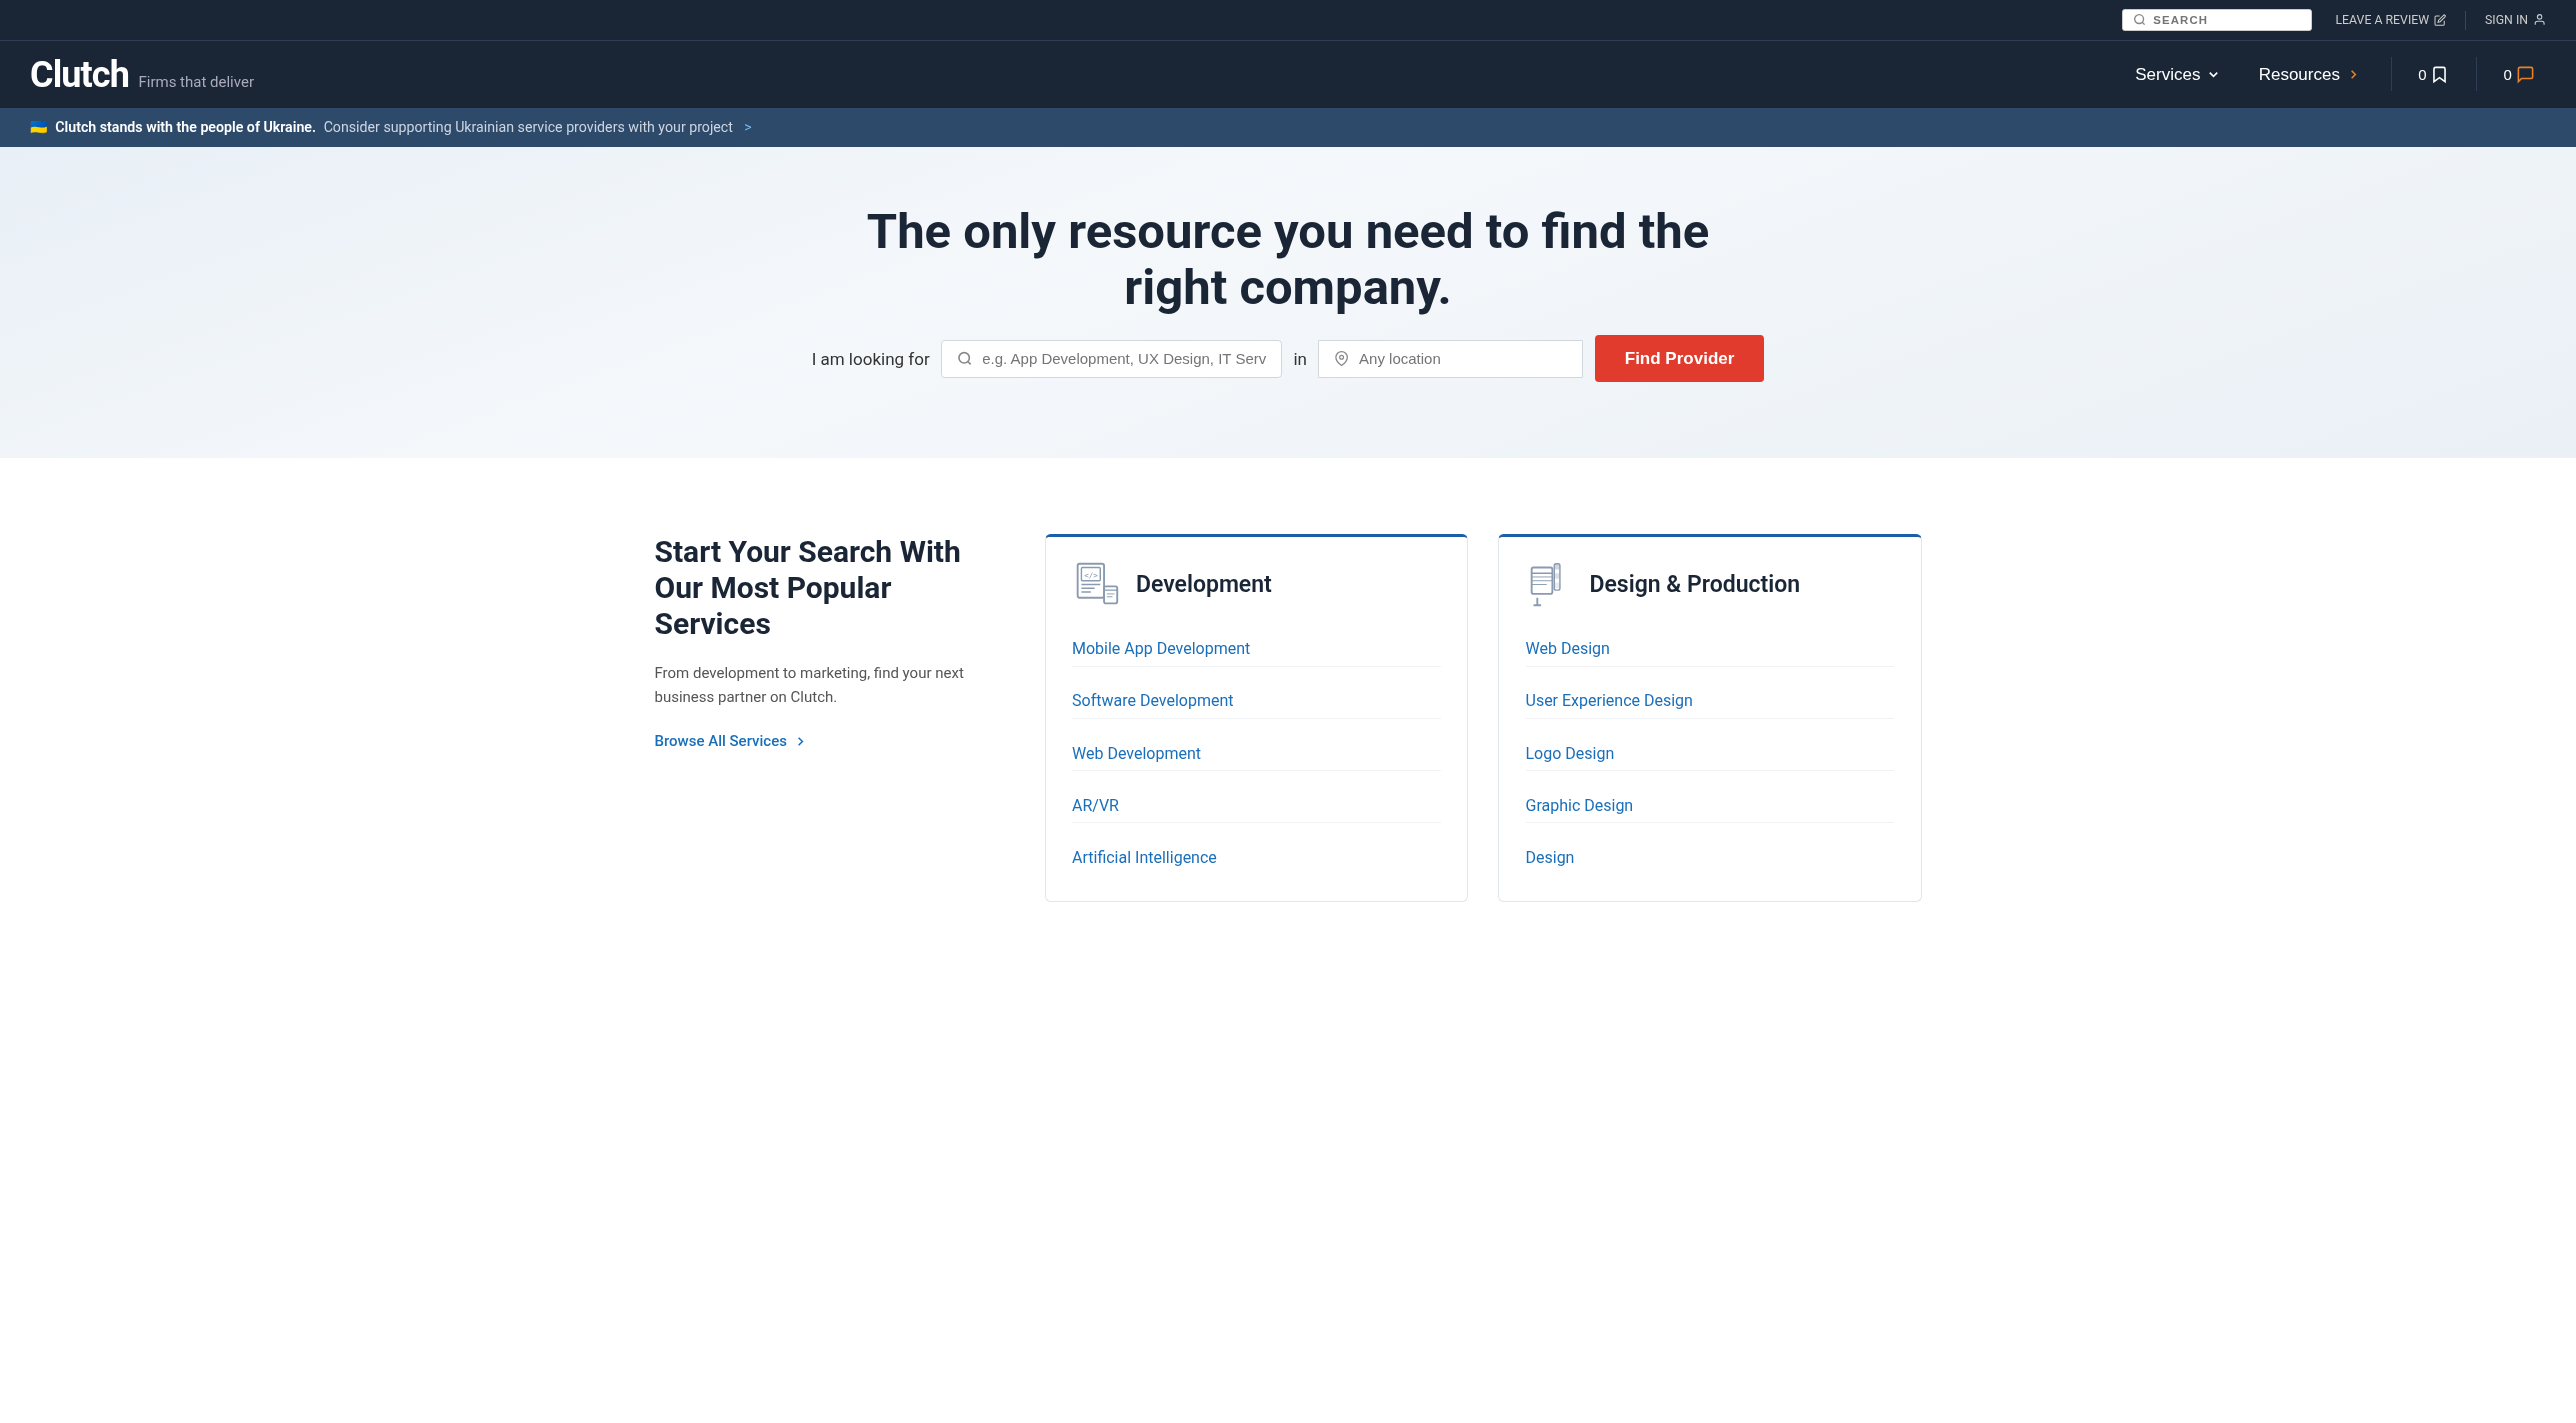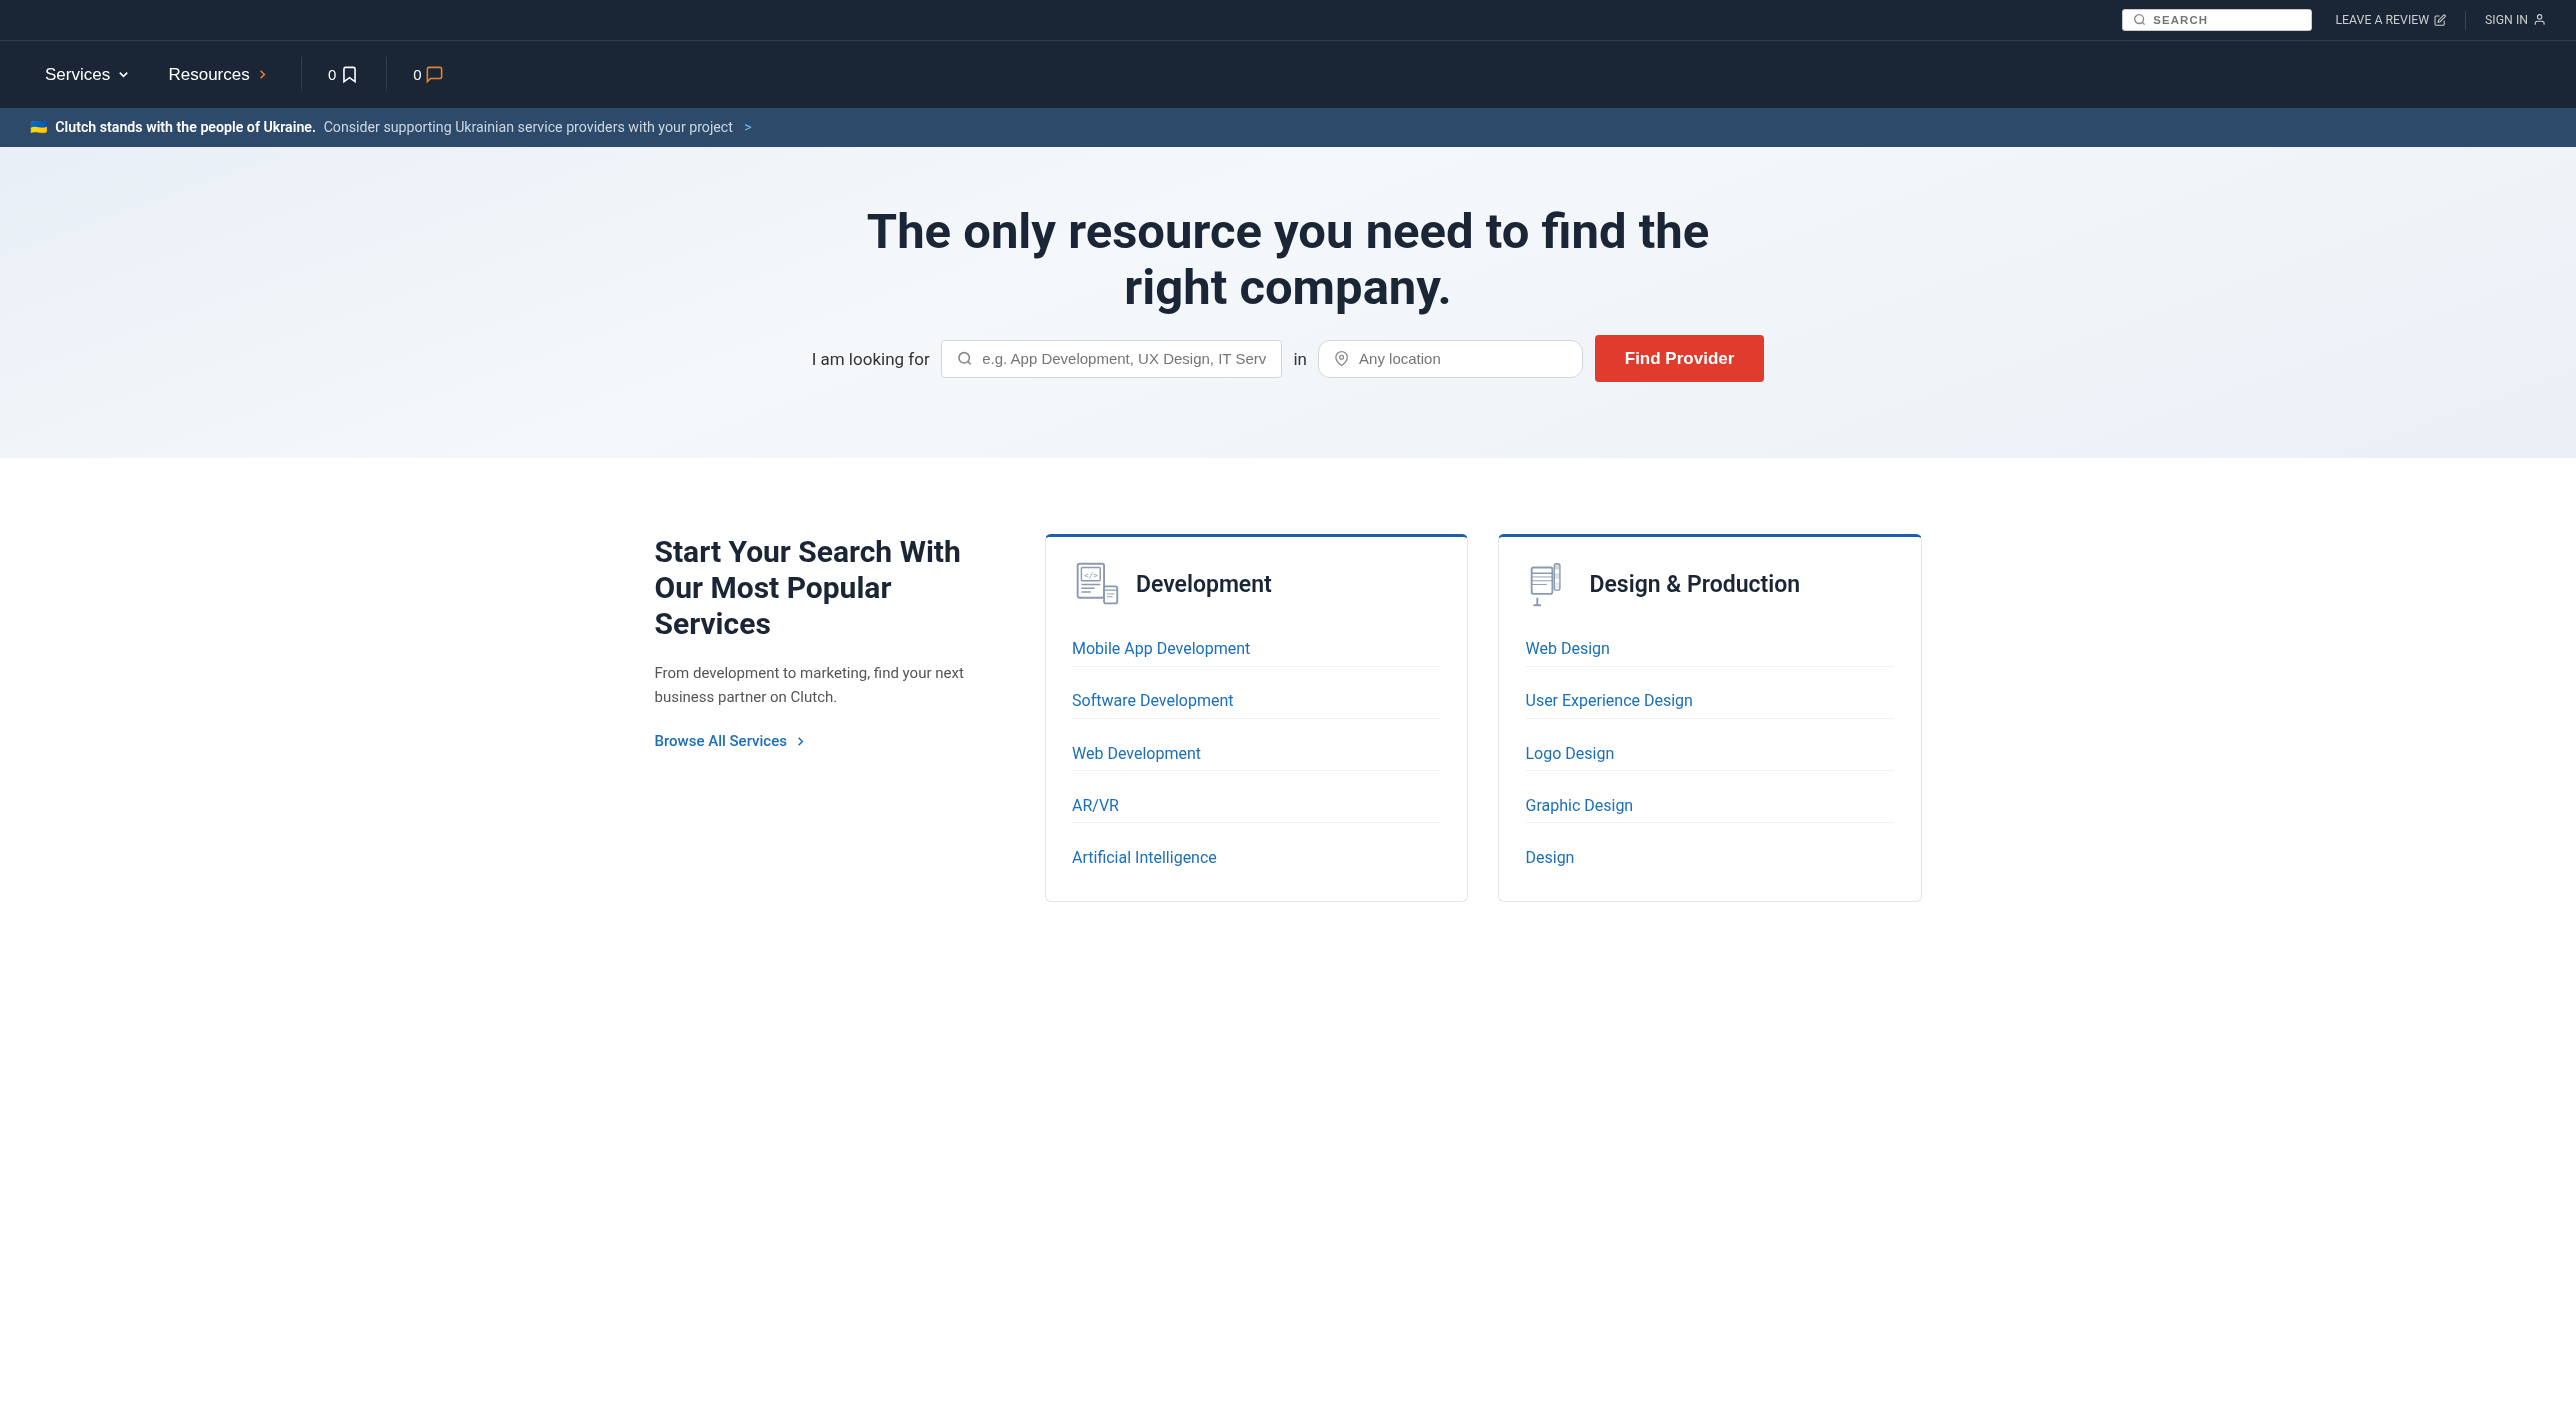--- a/index.html
+++ b/index.html
@@ -178,21 +178,21 @@
     }
     .in-label {
       font-size: 17px;
       color: #333;
     }
     .search-location-input {
       display: flex;
       align-items: center;
       background: #fff;
       border: 1.4px solid #d0d7de;
-      border-radius: 12px;
+      border-radius: 1px;
       padding: 9.5px 15px;
       gap: 9.5px;
       width: 265px;
     }
     .search-location-input input {
       border: none;
       outline: none;
       font-size: 15px;
       color: #333;
       width: 100%;
@@ -310,20 +310,24 @@
       <span>SIGN IN</span>
       <svg width="13.3" height="13.3" viewBox="0 0 24 24" fill="none" stroke="#ccc" stroke-width="2">
         <path d="M20 21v-2a4 4 0 00-4-4H8a4 4 0 00-4 4v2"></path>
           <circle cx="12" cy="7" r="4"></circle>
       </svg>
     </a>
   </div>
 </div>
 
 <nav class="main-nav">
+  <div class="logo-area">
+    <span class="logo-text">Clutch</span>
+    <span class="logo-tagline">Firms that deliver</span>
+  </div>
   <div class="nav-items">
     <button class="nav-btn">
       <span>Services</span>
       <svg width="15" height="15" viewBox="0 0 24 24" fill="none" stroke="#fff" stroke-width="2.5">
         <polyline points="6 9 12 15 18 9"></polyline>
       </svg>
     </button>
     <button class="nav-btn">
       <span>Resources</span>
       <svg width="15" height="15" viewBox="0 0 24 24" fill="none" stroke="#e8822a" stroke-width="2.5">

